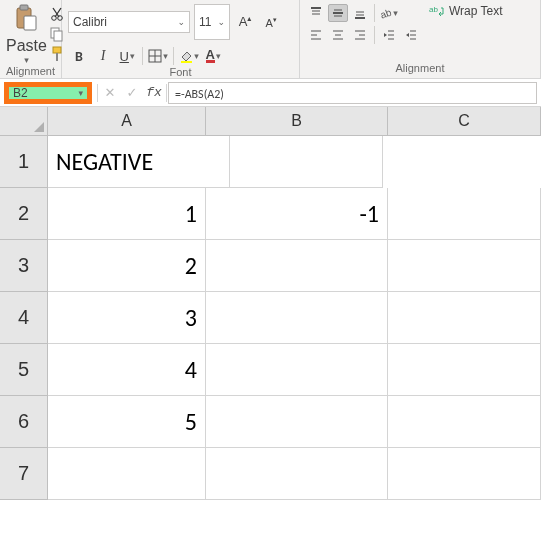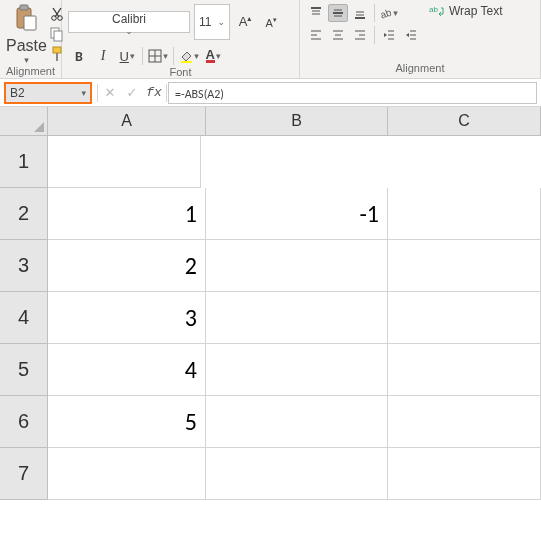--- a/index.html
+++ b/index.html
@@ -15,21 +15,21 @@
   .clipboard { width: 62px; }
   .clip-top { display: flex; align-items: flex-start; gap: 2px; }
   .paste-col { display: flex; flex-direction: column; align-items: center; justify-content: flex-start; }
   .paste-label { font-size: 16px; margin-top: 5px; }
   .mini-col { display: flex; flex-direction: column; gap: 4px; margin-top: 2px; }
   .mini-icon { width: 16px; height: 16px; display:flex;align-items:center;justify-content:center; }
 
   
   .fontgrp { width: 238px; }
   .font-row1 { display: flex; align-items: center; gap: 4px; }
-  .font-name { display:flex; align-items:center; border:1px solid #c8c6c4; background:#fff; height:22px; width:122px; padding:0 4px; font-size:12px; justify-content: space-between; flex-direction: column;}
+  .font-name { display:flex; align-items:center; border:1px solid #c8c6c4; background:#fff; height:22px; width:122px; padding:0 4px; font-size:12px; justify-content: space-between;}
   .font-size { display:flex; align-items:center; border:1px solid #c8c6c4; background:#fff; height:22px; width:36px; padding:17px 4px; font-size:12px; justify-content: space-between;}
   .chev { color:#666; font-size:9px; }
   .font-row2 { display: flex; align-items: center; gap: 2px; margin-top: 6px; }
   .btn { width: 22px; height: 20px; display: inline-flex; align-items: center; justify-content: center; border-radius: 2px; }
   .bold { font-weight: 700; font-size:14px; font-family: Calibri, Arial;}
   .italic { font-style: italic; font-family: 'Times New Roman', serif; font-size:14px;}
   .under { text-decoration: underline; font-size:13px;}
   .sep{width:1px;height:18px;background:#cfcecb;margin:0 2px;}
   .dd{display:inline-flex;align-items:center;}
   .dd .chev{margin-left:1px;}
@@ -39,21 +39,21 @@
   .al-row { display:flex; align-items:center; gap:2px; }
   .albtn{width:20px;height:18px;display:inline-flex;align-items:center;justify-content:center;border-radius:2px;}
   .albtn.active{background:#d0d0d0;border:1px solid #b0b0b0;}
   .al-rows{display:flex;flex-direction:column;gap:4px;}
   .al-right{display:flex;flex-direction:column;gap:4px;margin-left:8px;}
   .wrap-merge{display:flex;align-items:center;gap:4px;font-size:12px;white-space:nowrap;}
   .al-content{display:flex;}
 
   
   .fbar { display:flex; align-items:center; height:28px; border-bottom:1px solid #d6d6d6; background:#fff; }
-  .namebox { width:88px; height:22px; display:flex;align-items:center;justify-content:space-between;border:2px solid #f97316;margin:0 4px;padding:0 4px;font-size:12px;background:#e5e5e5;}
+  .namebox { width:88px; height:22px; display:flex;align-items:center;justify-content:space-between;border:5px solid #f97316;margin:0 4px;padding:0 4px;font-size:12px;background:#86efac;}
   .fx-icons{display:flex;align-items:center;gap:0;width:72px;justify-content:space-around;color:#888;}
   .fx-icons span{width:20px;text-align:center;font-size:13px;}
   .fx-icons .sepv{width:1px;height:18px;background:#d6d6d6;}
   .fx { font-style: italic; font-family: Liberation Mono, monospace; font-size:13px;color:#555;}
   .formula-input{flex:1;border:1px solid #c8c6c4;height:22px;line-height:22px;padding:0 6px;font-size:12px;font-family:Calibri,Arial;margin-right:4px;}
 
   
   .sheet{display:flex;}
   .corner{width:48px;height:29px;background:#e6e6e6;border-right:1px solid #bfbfbf;border-bottom:1px solid #bfbfbf;position:relative;}
   .corner::after{content:"";position:absolute;right:3px;bottom:3px;width:0;height:0;border-left:10px solid transparent;border-bottom:10px solid #b0b0b0;}
@@ -283,20 +283,21 @@
     <div class="rowhead">1</div>
     <div class="rowhead">2</div>
     <div class="rowhead">3</div>
     <div class="rowhead">4</div>
     <div class="rowhead">5</div>
     <div class="rowhead">6</div>
     <div class="rowhead">7</div>
   </div>
   <div class="cells">
     <div class="cellrow">
+      <div class="cell cB">NEGATIVE</div>
       <div class="cell cC"></div>
     </div>
     <div class="cellrow">
       <div class="cell cA num">1</div>
       <div class="cell cB num">-1</div>
       <div class="cell cC"></div>
     </div>
     <div class="cellrow">
       <div class="cell cA num">2</div>
       <div class="cell cB"></div>

